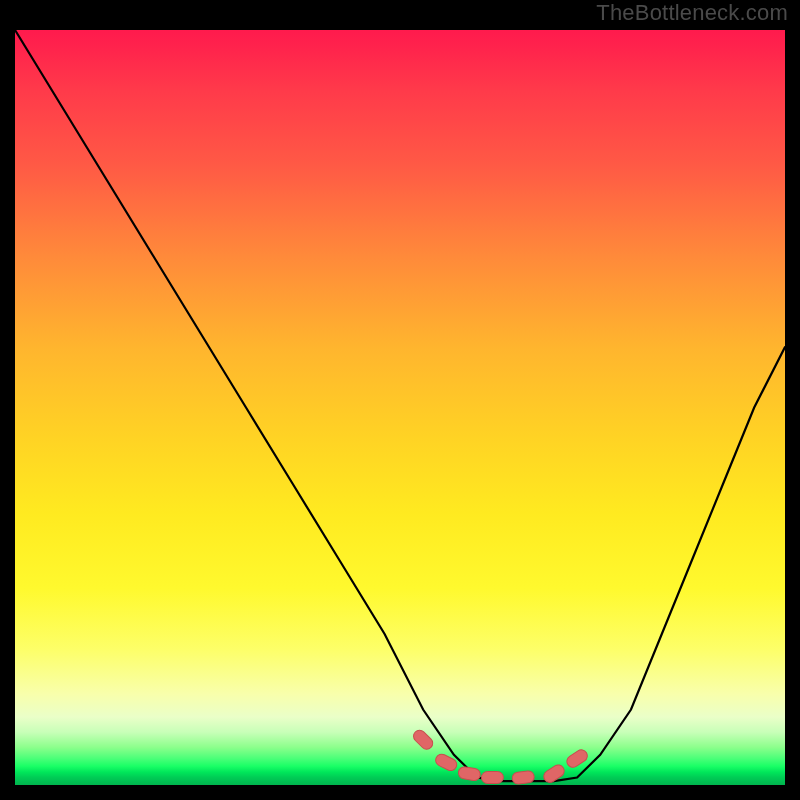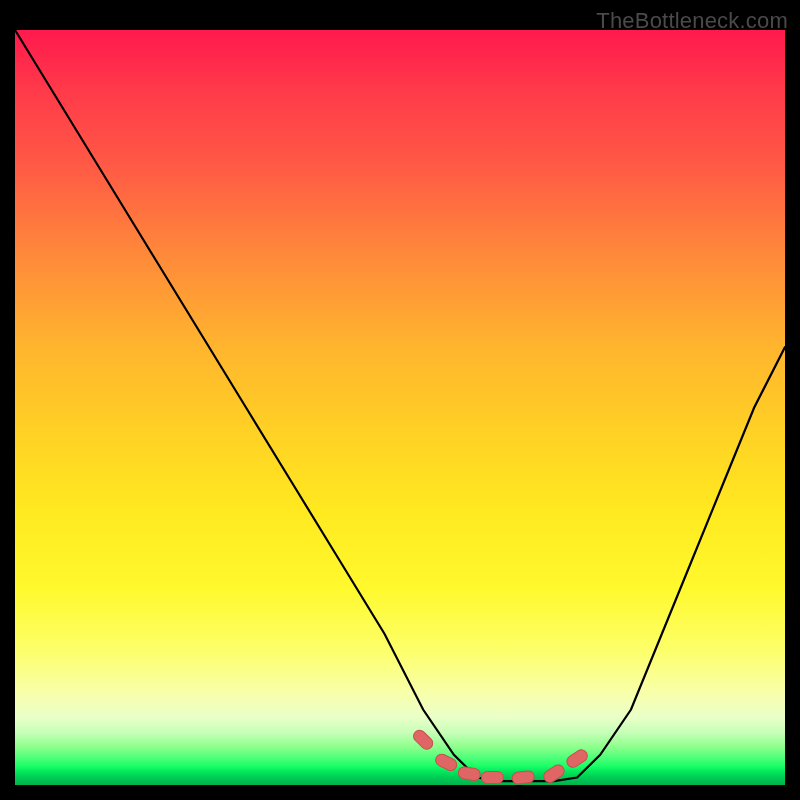--- a/index.html
+++ b/index.html
@@ -6,21 +6,21 @@
   body {
     width: 800px;
     height: 800px;
     background: #000;
     position: relative;
     font-family: Arial, Helvetica, sans-serif;
     overflow: hidden;
   }
   .watermark {
     position: absolute;
-    top: 8px;
+    top: 0;
     right: 12px;
     color: #4a4a4a;
     font-size: 22px;
     font-weight: 500;
     letter-spacing: 0.2px;
     z-index: 10;
   }
   .plot-frame {
     position: absolute;
     left: 15px;

